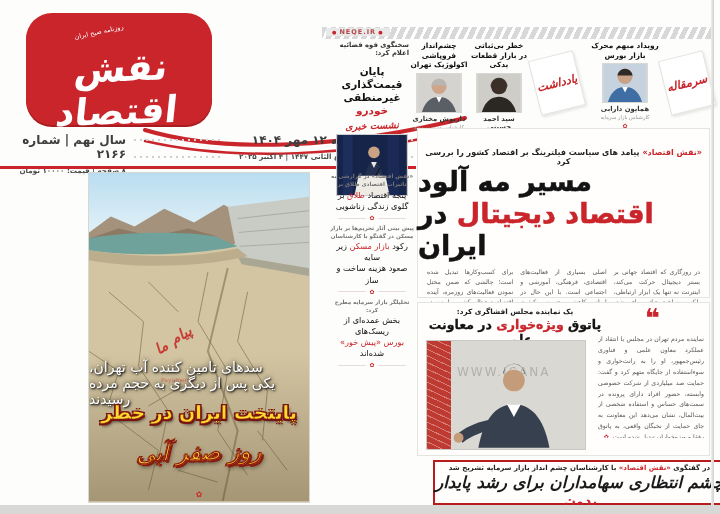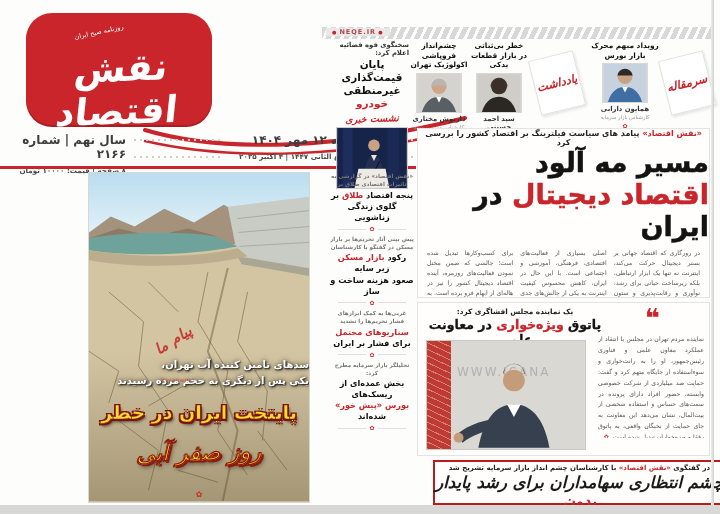--- a/index.html
+++ b/index.html
@@ -25,27 +25,27 @@
   
   .pcol{text-align:center;}
   .pt{font-size:7.4px;font-weight:bold;line-height:1.3;color:#111;}
   .photo-sm{width:46px;height:40px;margin:3px auto 0;border:1px solid #d8d8d4;display:block;}
   .pname{font-size:6.8px;font-weight:bold;color:#333;margin-top:2px;}
   .prole{font-size:5.2px;color:#999;margin-top:1px;line-height:1.3;}
   .pfl{font-size:6px;color:#c9252b;margin-top:1px;}
   .card{width:46px;height:56px;background:#fff;border:1px solid #e2e2de;box-shadow:1px 2px 3px rgba(0,0,0,.10);transform:rotate(-14deg);display:flex;align-items:center;justify-content:center;}
   .card span{font-size:11.5px;font-weight:bold;font-style:italic;color:#c9252b;}
   .jkick{font-size:6.8px;font-weight:bold;color:#333;}
-  .jt{font-size:10.5px;font-weight:bold;text-align:center;line-height:1.25;color:#111;margin-top:1px;}
+  .jt{font-size:10.5px;font-weight:bold;text-align:center;line-height:1.25;color:#111;margin-top:8px;}
   .press{font-size:9.5px;font-weight:bold;font-style:italic;color:#c9252b;text-align:center;margin-top:2px;transform:rotate(-2deg);}
   .podium{width:72px;height:62px;margin:3px auto 0;border:1px solid #ccc;display:block;}
   
   .article{left:417px;top:128px;width:293px;height:170px;border:1px solid #e4e4e0;background:#fffefd;}
-  .akick{margin-top:0;text-align:center;font-size:8px;font-weight:bold;color:#222;}
-  .at{font-size:27px;font-weight:bold;text-align:right;line-height:1.18;letter-spacing:-.5px;color:#131313;-webkit-text-stroke:.5px currentColor;}
+  .akick{margin-top:19px;text-align:center;font-size:8px;font-weight:bold;color:#222;}
+  .at{font-size:27px;font-weight:bold;text-align:left;line-height:1.18;letter-spacing:-.5px;color:#131313;-webkit-text-stroke:.5px currentColor;}
   .abody{columns:3;column-gap:7px;margin:5px 9px 0;height:60px;overflow:hidden;font-size:6.2px;line-height:1.62;text-align:justify;color:#555;}
   .aend{text-align:center;color:#c9252b;font-size:8px;margin-top:1px;}
   
   .expose{left:417px;top:302px;width:293px;height:154px;border:1px solid #e4e4e0;background:#fffefd;}
   .xkick{position:absolute;left:8px;top:4px;width:178px;text-align:center;font-size:7.3px;font-weight:bold;color:#222;}
   .xtitle{position:absolute;left:2px;top:14px;width:190px;text-align:center;font-size:12.5px;font-weight:bold;color:#131313;-webkit-text-stroke:.3px currentColor;}
   .xphoto{position:absolute;left:8px;top:37px;width:160px;height:110px;background:#d9d8d3;border:1px solid #c9c9c5;overflow:hidden;}
   .wm{position:absolute;top:24px;left:30px;font-size:12px;color:#b2b1ad;letter-spacing:2px;direction:ltr;}
   .flag{position:absolute;left:0;top:0;width:24px;height:100%;background:#bf3a31;}
   .flag::after{content:"";position:absolute;inset:0;background:repeating-linear-gradient(25deg,rgba(255,255,255,.35) 0 1px,transparent 1px 6px);}
@@ -54,30 +54,30 @@
   .qbody{margin-top:4px;height:104px;overflow:hidden;font-size:6.2px;line-height:1.75;text-align:justify;color:#555;}
   
   .bourse{left:433px;top:460px;width:293px;height:45px;border:2px solid #b91c1c;background:#fffefd;}
   .bkick{text-align:center;font-size:7px;font-weight:bold;color:#222;margin-top:2px;}
   .btitle{text-align:center;font-size:16.5px;font-weight:bold;font-style:italic;color:#1a1a1a;margin-top:1px;}
   .bfl{text-align:center;font-size:6px;color:#c9252b;}
   
   .sidecol{left:330px;top:172px;width:84px;}
   .sitem{margin-bottom:3px;}
   .skick{font-size:5.6px;font-weight:bold;color:#777;text-align:center;line-height:1.45;max-height:17px;overflow:hidden;}
-  .st{text-align:center;font-size:8.2px;font-weight:bold;line-height:1.35;color:#111;margin-top:1px;}
+  .st{text-align:center;font-size:8.2px;font-weight:normal;line-height:1.35;color:#111;margin-top:1px;}
   .sdiv{display:flex;align-items:center;gap:3px;margin:3px 8px;}
   .sdiv::before,.sdiv::after{content:"";flex:1;border-top:1px solid #e6dcdc;}
   .sdiv span{color:#c9252b;font-size:6px;line-height:1;}
   
   .dam{left:88px;top:172px;width:222px;height:331px;border:1px solid #d6d6d2;background:#cbbd9c;overflow:hidden;}
   .dam svg{position:absolute;inset:0;}
   .wmscript{position:absolute;left:64px;top:158px;font-size:15px;font-weight:bold;font-style:italic;color:rgba(195,25,25,.78);transform:rotate(-32deg);}
   .wmlatin{position:absolute;left:72px;top:203px;font-size:6px;color:rgba(195,25,25,.55);direction:ltr;}
-  .cap{position:absolute;left:0;right:0;text-align:right;color:#fff;font-weight:bold;font-size:10px;text-shadow:1px 1px 2px #000,0 0 5px rgba(0,0,0,.85);}
+  .cap{position:absolute;left:0;right:0;text-align:left;color:#fff;font-weight:normal;font-size:14px;text-shadow:1px 1px 2px #000,0 0 5px rgba(0,0,0,.85);}
   .alert{position:absolute;left:0;right:0;top:228px;text-align:center;font-size:19px;font-weight:bold;color:#ffd92e;-webkit-text-stroke:.4px #7a1410;text-shadow:1.5px 1.5px 0 #7a1410,-1.5px 1.5px 0 #7a1410,1.5px -1.5px 0 #7a1410,-1.5px -1.5px 0 #7a1410,2px 3px 3px rgba(0,0,0,.6);}
   .zero{position:absolute;left:0;right:0;top:266px;text-align:center;font-size:23px;font-weight:bold;font-style:italic;color:#ffd92e;transform:rotate(-1deg);-webkit-text-stroke:.4px #8b1a10;text-shadow:2px 2px 0 #8b1a10,-1px 1px 0 #8b1a10,2px 3px 4px rgba(0,0,0,.55);}
   .dflower{position:absolute;left:0;right:0;bottom:3px;text-align:center;color:#cf2b21;font-size:8px;}
   
   .bottombar{left:0;top:505px;width:720px;height:9px;background:#d8d8d6;}
   .rightedge{left:711px;top:0;width:3px;height:505px;background:linear-gradient(90deg,#efefec,#cfcfcd);}
 </style>
 </head>
 <body>
 
@@ -252,30 +252,20 @@
       <div class="skick">پیش بینی آثار تحریم‌ها بر بازار مسکن در گفتگو با کارشناسان</div>
       <div class="st">
         <span>رکود</span> <span class="red">بازار مسکن</span> <span>زیر سایه</span><br>
         <span>صعود هزینه ساخت و ساز</span><span class="red"></span><span></span>
       </div>
       <div class="sdiv">
           <span>✿</span>
         </div>
     </div>
 
-    <div class="sitem">
-      <div class="skick">غربی‌ها به کمک ابزارهای فشار تحریم‌ها را تشدید می‌کنند</div>
-      <div class="st">
-        <span></span><span class="red">سناریوهای محتمل</span><span></span><br>
-        <span>برای فشار بر ایران</span><span class="red"></span><span></span>
-      </div>
-      <div class="sdiv">
-          <span>✿</span>
-        </div>
-    </div>
 
 
     <div class="sitem">
       <div class="skick">تحلیلگر بازار سرمایه مطرح کرد:</div>
       <div class="st">
         <span>بخش عمده‌ای از ریسک‌های</span><span class="red"></span><span></span><br>
         <span></span><span class="red">بورس «پیش خور»</span> <span>شده‌اند</span>
       </div>
       <div class="sdiv">
           <span>✿</span>

